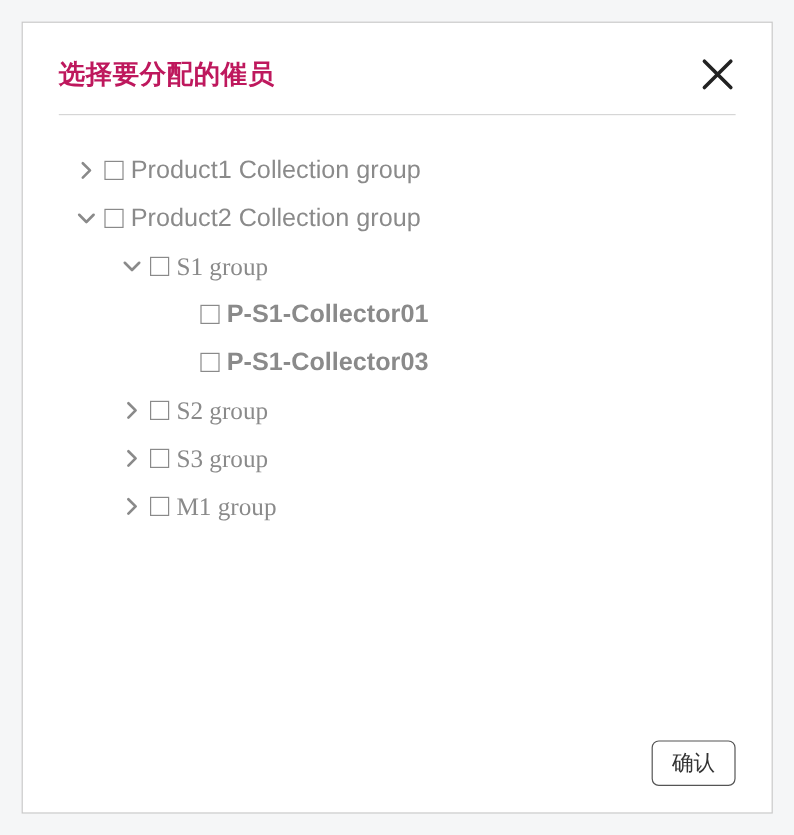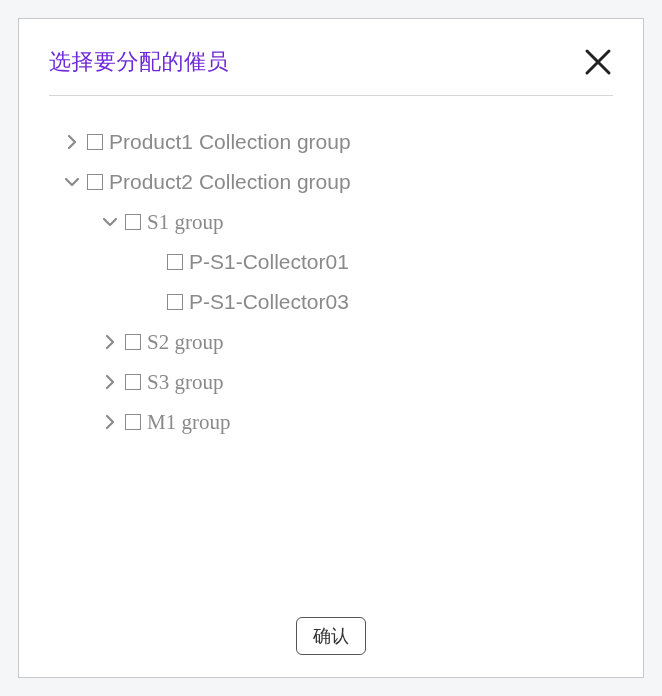--- a/index.html
+++ b/index.html
@@ -21,22 +21,22 @@
     }
     .dialog-header {
       display: flex;
       justify-content: space-between;
       align-items: center;
       padding-bottom: 18px;
       border-bottom: 1px solid #d6d6d6;
     }
     .dialog-title {
       font-size: 22px;
-      font-weight: 400;
-      color: #6d28d9;
+      font-weight: 700;
+      color: #be185d;
       letter-spacing: 0.5px;
     }
     .close-x {
       width: 30px;
       height: 30px;
       cursor: pointer;
     }
     .tree {
       flex: 1;
       padding-top: 26px;
@@ -64,24 +64,24 @@
       height: 16px;
       border: 1.6px solid #8a8a8a;
       display: inline-block;
       margin-right: 6px;
       cursor: pointer;
       background: #fff;
     }
     .label { cursor: default; }
     .indent0 { padding-left: 14px; }
     .indent1 { padding-left: 52px; font-family: Liberation Serif, serif; }
-    .indent2 { padding-left: 94px; }
+    .indent2 { padding-left: 94px; font-weight: bold; }
     .dialog-footer {
       display: flex;
-      justify-content: center;
+      justify-content: flex-end;
       padding-top: 10px;
     }
     .confirm-btn {
       border: 1.5px solid #555;
       border-radius: 6px;
       background: #fff;
       font-size: 18px;
       color: #333;
       padding: 6px 16px;
       cursor: pointer;

